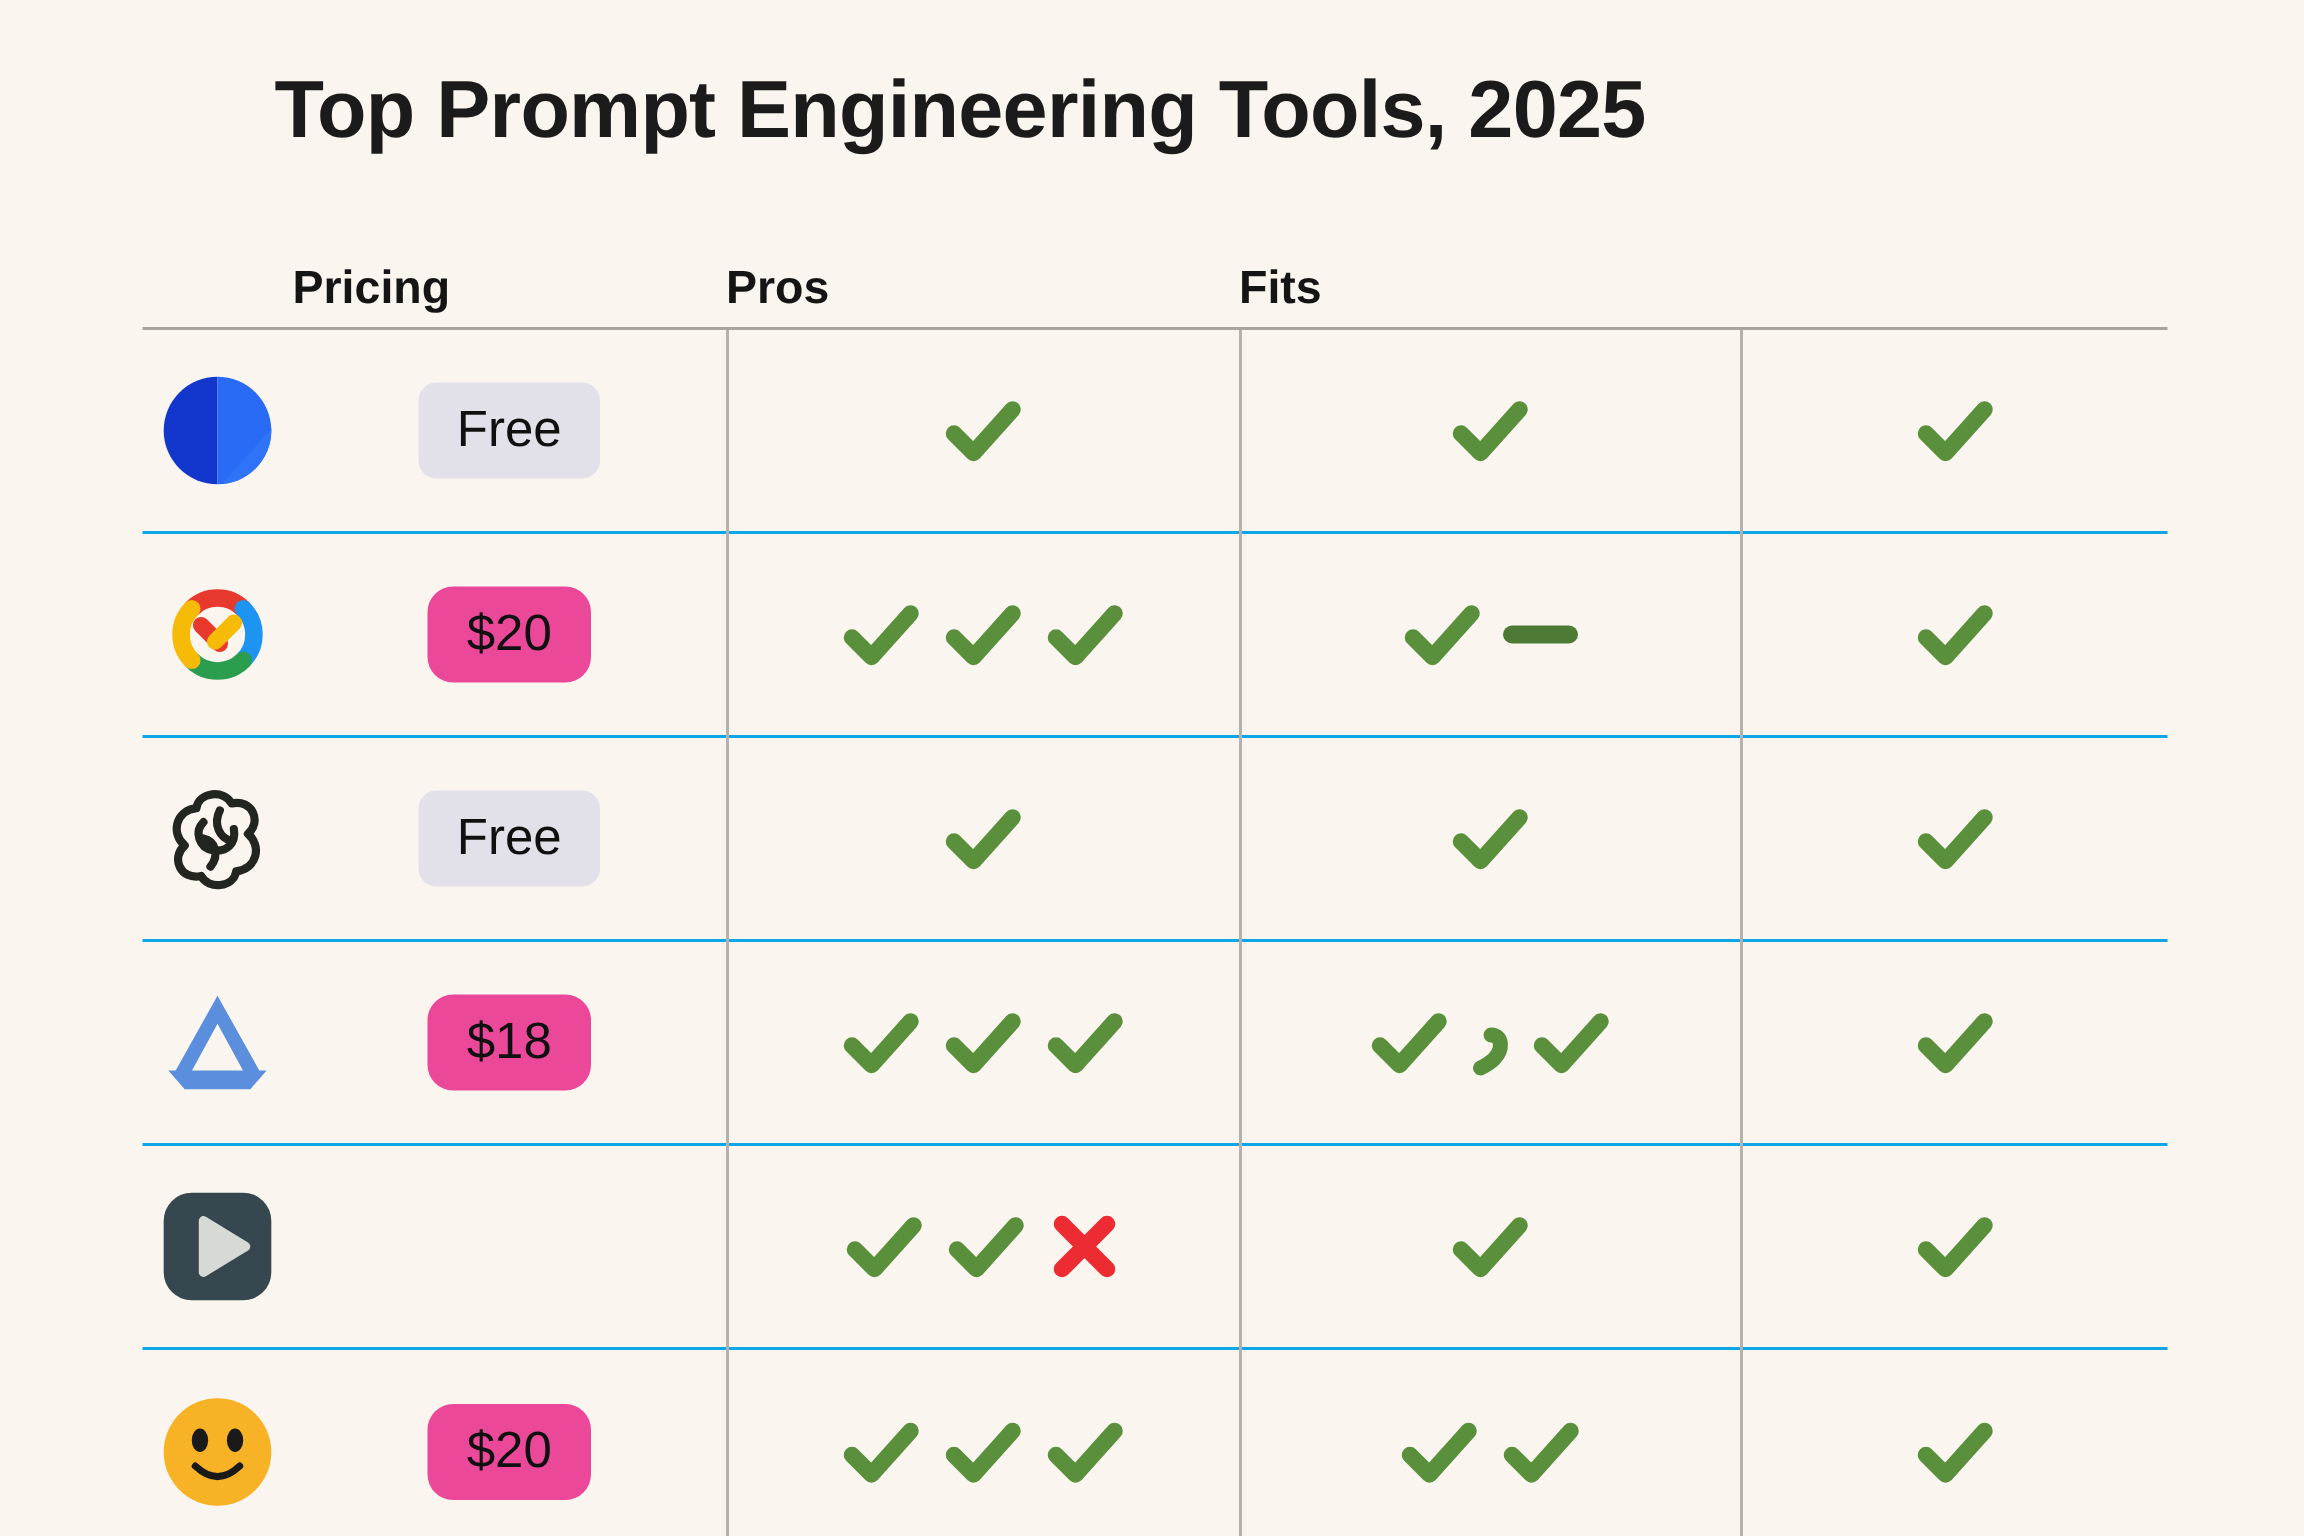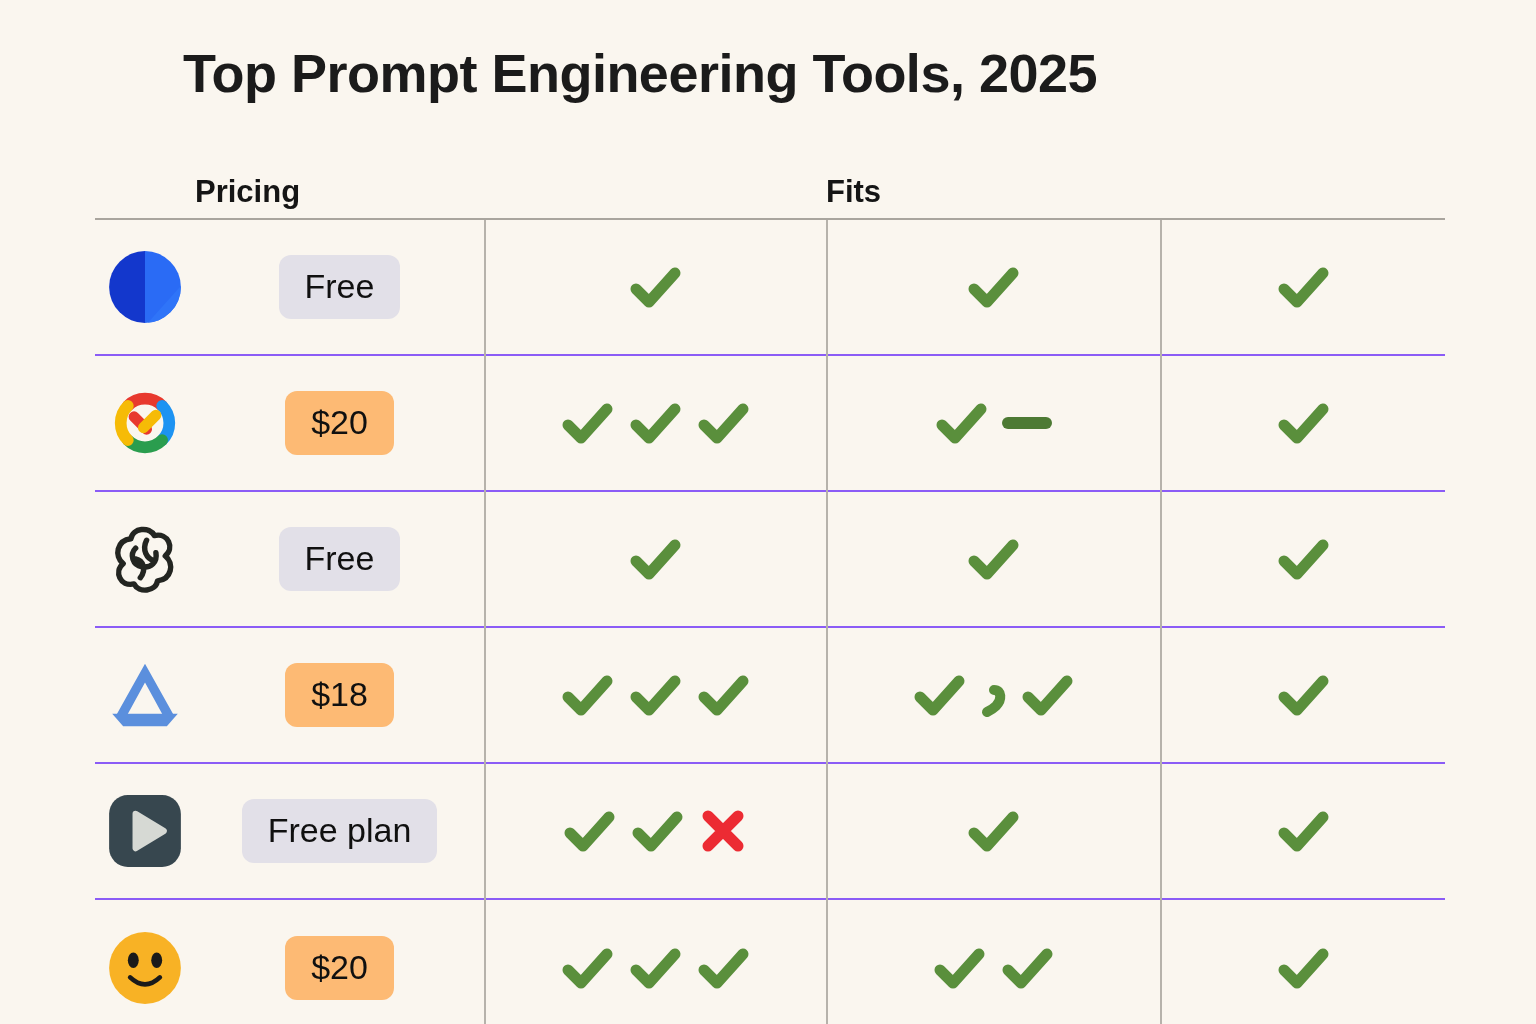--- a/index.html
+++ b/index.html
@@ -53,21 +53,21 @@
   .col-header.h-blank   { left: 1065px; width: 285px; }
 
   
   .grid-body {
     position: relative;
     border-top: 2px solid #a9a59e;
   }
   .row {
     position: relative;
     height: 136px;
-    border-bottom: 2px solid #8b5cf6;
+    border-bottom: 2px solid #0ea5e9;
     box-sizing: border-box;
   }
   .row.last { border-bottom: none; }
 
   
   .vdiv {
     position: absolute;
     top: 0;
     bottom: 0;
     width: 2px;
@@ -97,21 +97,21 @@
   .pill {
     display: inline-block;
     padding: 13px 26px;
     border-radius: 12px;
     font-size: 34px;
     color: #101010;
     line-height: 1.1;
     white-space: nowrap;
   }
   .pill.lav   { background: #e2e0e8; }
-  .pill.beige { background: #fdba74; }
+  .pill.beige { background: #ec4899; border-radius: 17px; }
 
   
   .marks {
     display: flex;
     align-items: center;
     justify-content: center;
     gap: 6px;
   }
   .mark { display: block; }
   .mark svg { display: block; }
@@ -122,20 +122,21 @@
 </style>
 </head>
 <body>
 
 <div id="page-title">Top Prompt Engineering Tools, 2025</div>
 
 <div id="table-wrap">
 
   <div class="header-row">
     <div class="col-header h-pricing">Pricing</div>
+    <div class="col-header h-pros">Pros</div>
     <div class="col-header h-fits">Fits</div>
     <div class="col-header h-blank"></div>
   </div>
 
   <div class="grid-body" id="grid-body">
 
   <div class="row">
         <div class="cell c-brand">
           <span class="brand-icon">
             <svg viewBox="0 0 100 100" xmlns="http://www.w3.org/2000/svg">
@@ -354,23 +355,20 @@
       </div>
       <div class="row">
         <div class="cell c-brand">
           <span class="brand-icon">
             <svg viewBox="0 0 100 100" xmlns="http://www.w3.org/2000/svg">
               <rect x="4" y="4" width="92" height="92" rx="24" fill="#37474f"></rect>
               <path d="M38 28 L74 50 L38 72 Z" fill="#d6d9d4" stroke="#d6d9d4" stroke-width="8" stroke-linejoin="round"></path>
             </svg>
           </span>
         </div>
-        <div class="cell c-pricing">
-          <span class="pill lav">Free plan</span>
-        </div>
         <div class="cell c-pros">
           <div class="marks">
             <span class="mark">
               <svg width="62" height="62" viewBox="0 0 62 62">
                 <path d="M12 33 L25 46 L51 17" fill="none" stroke="#5a8f3c" stroke-width="11" stroke-linecap="round" stroke-linejoin="round"></path>
               </svg>
             </span>
             <span class="mark">
               <svg width="62" height="62" viewBox="0 0 62 62">
                 <path d="M12 33 L25 46 L51 17" fill="none" stroke="#5a8f3c" stroke-width="11" stroke-linecap="round" stroke-linejoin="round"></path>

